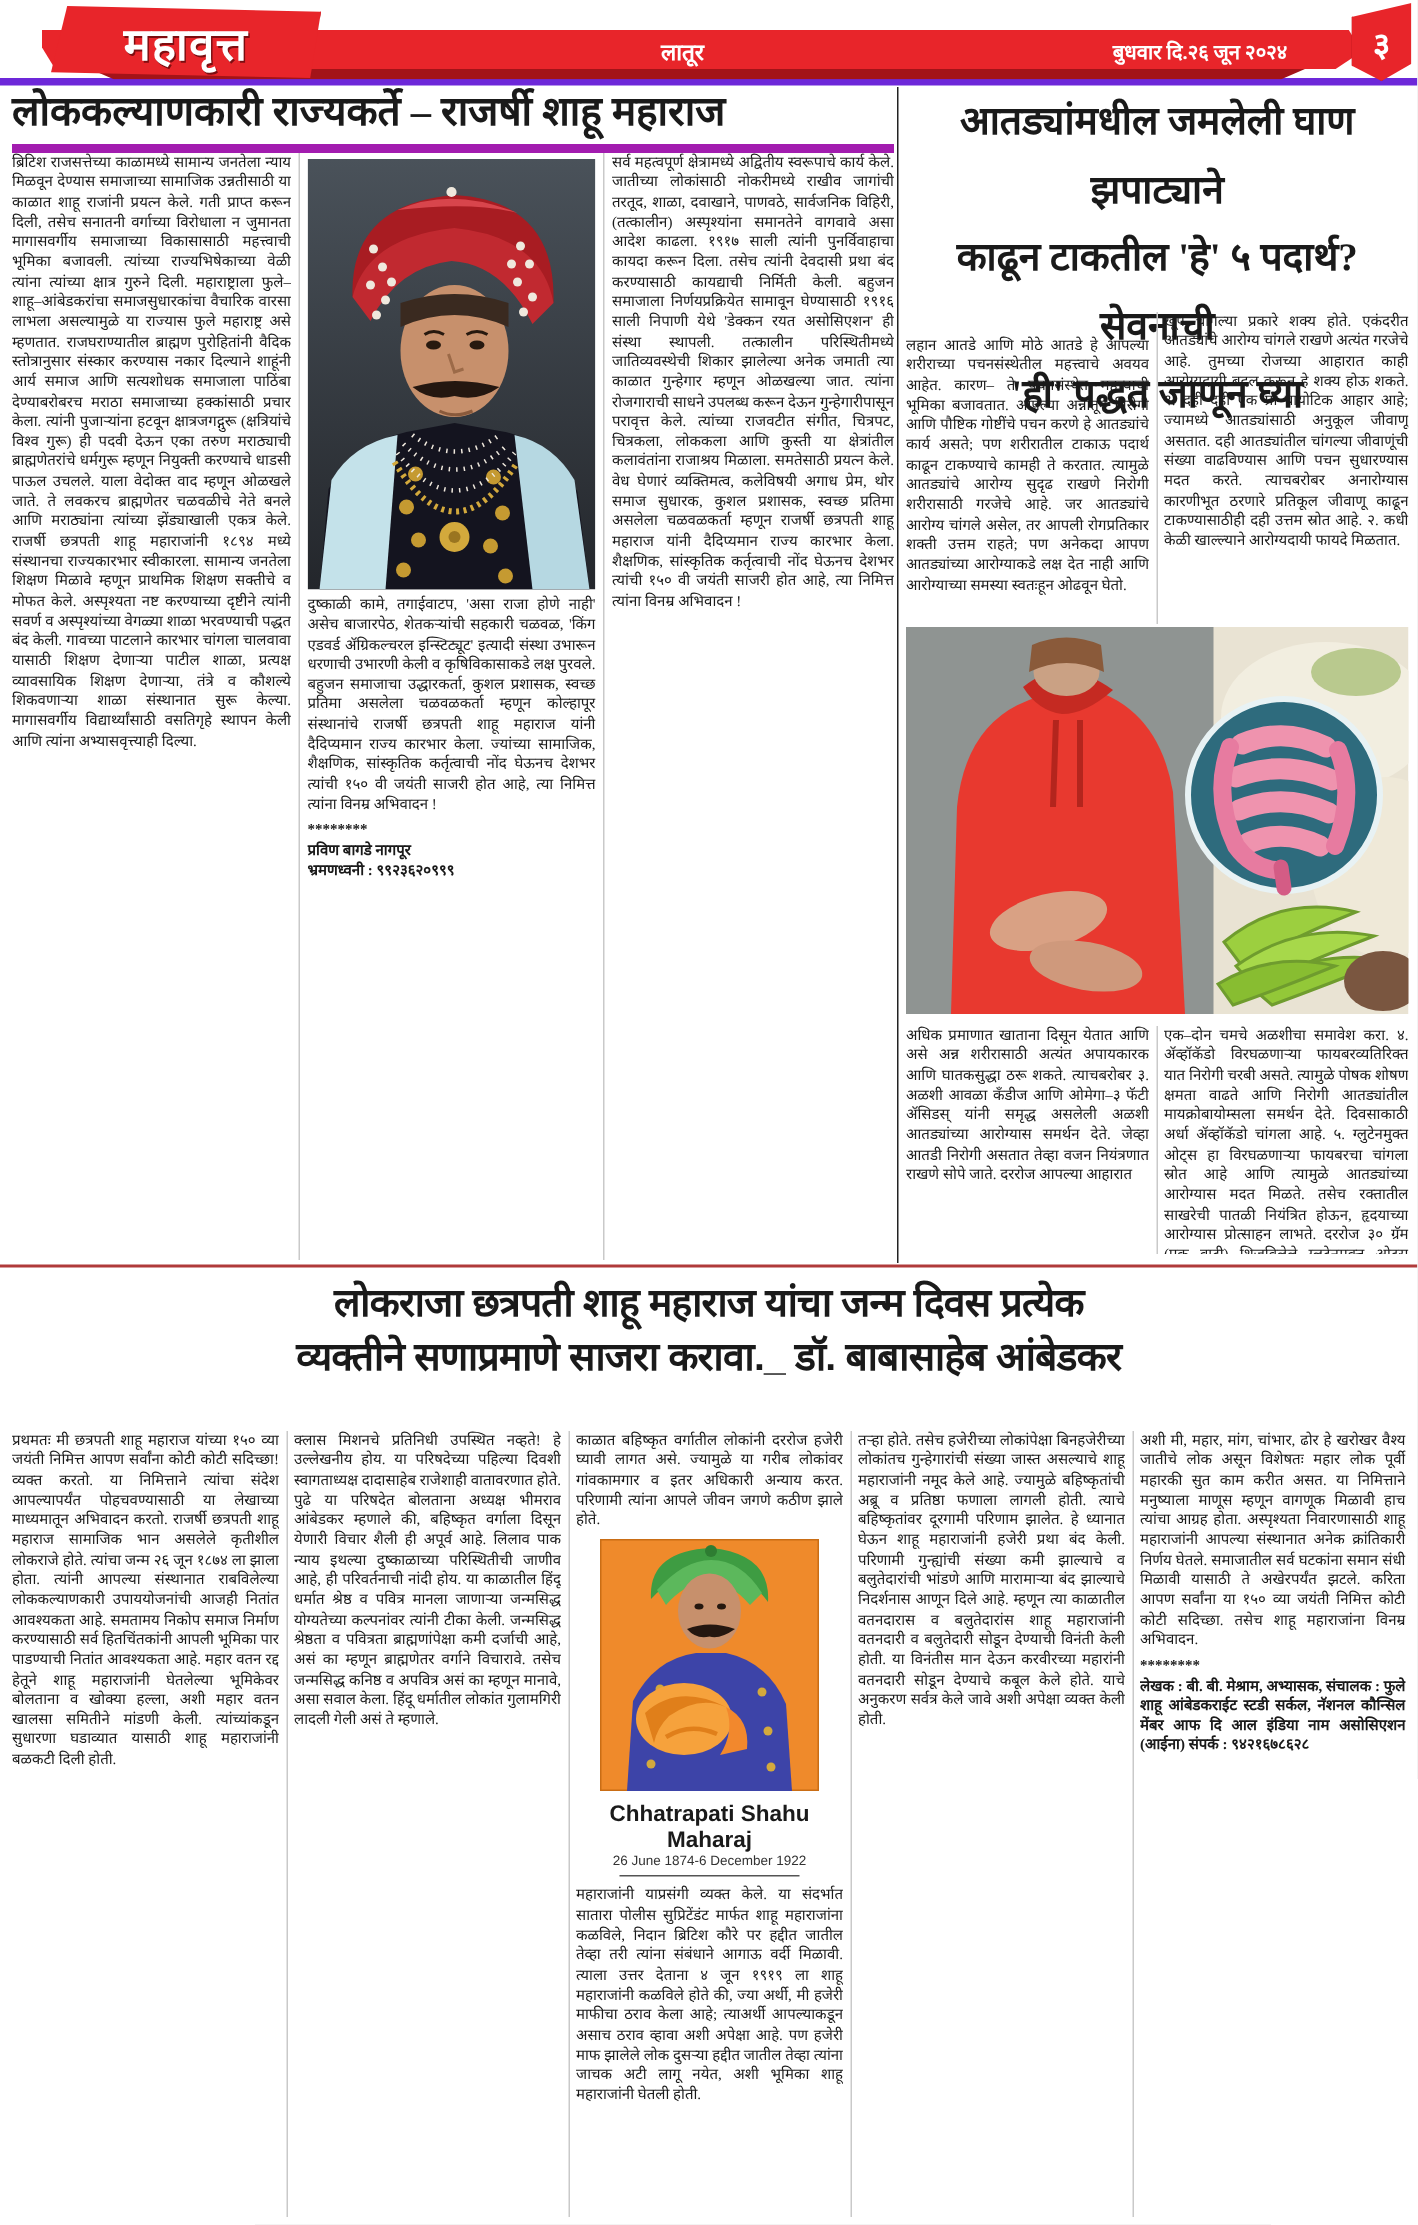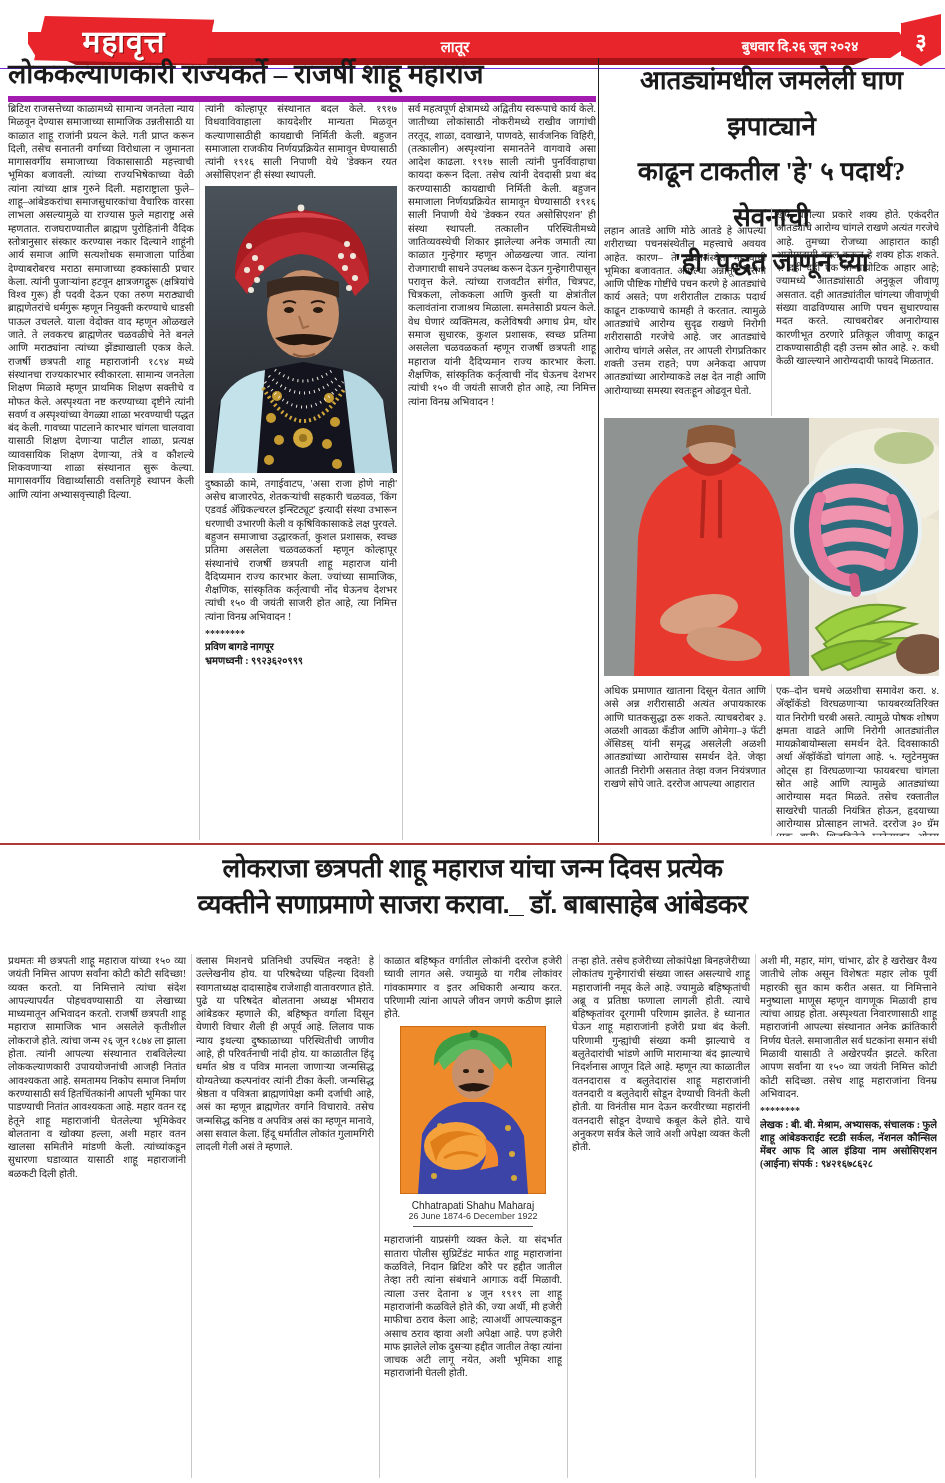--- a/index.html
+++ b/index.html
@@ -1,21 +1,21 @@
 <!DOCTYPE html>
 <html><head>
 <meta charset="utf-8">
 <style>
   html,body{margin:0;padding:0;background:#e9e9e9;}
   *{box-sizing:border-box;}
   .page{position:relative;width:945px;height:1483px;margin:0 auto;background:#ffffff;
         font-family:"Liberation Serif","DejaVu Sans",serif;color:#1a1a1a;overflow:hidden;}
 
   
-  .masthead{position:absolute;left:0;top:12px;width:945px;height:57px;background:#fff;border-bottom:1px solid #6d28d9;}
+  .masthead{position:absolute;left:0;top:0;width:945px;height:57px;background:#fff;border-bottom:5px solid #6d28d9;}
   .mh-bar{position:absolute;left:28px;top:20px;width:880px;height:26px;background:#e8252a;
           clip-path:polygon(0 0,99% 0,100% 55%,98% 100%,1% 100%,0 45%);}
   .mh-bar-shadow{position:absolute;left:60px;top:46px;width:810px;height:7px;background:#a31318;
           clip-path:polygon(0 0,100% 0,98% 100%,2% 100%);}
   .mh-logoblock{position:absolute;left:34px;top:4px;width:180px;height:48px;background:#e8252a;
           clip-path:polygon(6% 0,100% 8%,96% 100%,0 92%);box-shadow:3px 3px 0 #a31318;
           display:flex;align-items:center;justify-content:center;}
   .mh-logo{color:#fff;font-size:30px;font-weight:bold;letter-spacing:1px;text-shadow:1px 1px 0 #7c0d10;}
   .mh-city{position:absolute;left:395px;top:24px;width:120px;text-align:center;color:#fff;font-size:15px;font-weight:bold;}
   .mh-date{position:absolute;left:700px;top:25px;width:200px;text-align:center;color:#fff;font-size:13.5px;font-weight:bold;}
@@ -60,21 +60,21 @@
   .art-bottom h1{margin:0;text-align:center;font-size:26px;line-height:1.4;font-weight:800;
                  font-family:"Liberation Sans","DejaVu Sans",sans-serif;letter-spacing:-0.5px;}
   .ab-cols{position:absolute;left:0;top:104px;width:929px;height:524px;}
   .ab-col{position:absolute;top:0;height:524px;overflow:hidden;}
   .ab-c1{left:0;width:178px;}
   .ab-c2{left:188px;width:178px;}
   .ab-c3{left:376px;width:178px;}
   .ab-c4{left:564px;width:178px;}
   .ab-c5{left:752px;width:177px;}
   .photo3-wrap{width:150px;margin:6px auto;text-align:center;}
-  .p3cap1{font-family:"Liberation Sans","DejaVu Sans",sans-serif;font-weight:normal;font-size:10px;margin-top:2px;}
+  .p3cap1{font-family:"Liberation Sans","DejaVu Sans",sans-serif;font-weight:bold;font-size:15px;margin-top:2px;}
   .p3cap2{font-family:"Liberation Sans","DejaVu Sans",sans-serif;font-size:9px;color:#333;}
   .p3rule{width:120px;height:1px;background:#555;margin:5px auto 2px;}
 </style>
 </head>
 <body>
 
 <div class="page">
 
   <div class="masthead">
     <div class="mh-bar"></div>
@@ -91,21 +91,20 @@
 
   <div class="art-main">
     <h1>लोककल्याणकारी राज्यकर्ते – राजर्षी शाहू महाराज</h1>
     <div class="am-cols">
       <div class="colrule" style="left:191px"></div>
       <div class="colrule" style="left:394px"></div>
 
       <div class="am-col am-c1 news">ब्रिटिश राजसत्तेच्या काळामध्ये सामान्य जनतेला न्याय मिळवून देण्यास समाजाच्या सामाजिक उन्नतीसाठी या काळात शाहू राजांनी प्रयत्न केले. गती प्राप्त करून दिली, तसेच सनातनी वर्गाच्या विरोधाला न जुमानता मागासवर्गीय समाजाच्या विकासासाठी महत्त्वाची भूमिका बजावली. त्यांच्या राज्यभिषेकाच्या वेळी त्यांना त्यांच्या क्षात्र गुरुने दिली. महाराष्ट्राला फुले–शाहू–आंबेडकरांचा समाजसुधारकांचा वैचारिक वारसा लाभला असल्यामुळे या राज्यास फुले महाराष्ट्र असे म्हणतात. राजघराण्यातील ब्राह्मण पुरोहितांनी वैदिक स्तोत्रानुसार संस्कार करण्यास नकार दिल्याने शाहूंनी आर्य समाज आणि सत्यशोधक समाजाला पाठिंबा देण्याबरोबरच मराठा समाजाच्या हक्कांसाठी प्रचार केला. त्यांनी पुजाऱ्यांना हटवून क्षात्रजगद्गुरू (क्षत्रियांचे विश्व गुरू) ही पदवी देऊन एका तरुण मराठ्याची ब्राह्मणेतरांचे धर्मगुरू म्हणून नियुक्ती करण्याचे धाडसी पाऊल उचलले. याला वेदोक्त वाद म्हणून ओळखले जाते. ते लवकरच ब्राह्मणेतर चळवळीचे नेते बनले आणि मराठ्यांना त्यांच्या झेंड्याखाली एकत्र केले. राजर्षी छत्रपती शाहू महाराजांनी १८९४ मध्ये संस्थानचा राज्यकारभार स्वीकारला. सामान्य जनतेला शिक्षण मिळावे म्हणून प्राथमिक शिक्षण सक्तीचे व मोफत केले. अस्पृश्यता नष्ट करण्याच्या दृष्टीने त्यांनी सवर्ण व अस्पृश्यांच्या वेगळ्या शाळा भरवण्याची पद्धत बंद केली. गावच्या पाटलाने कारभार चांगला चालवावा यासाठी शिक्षण देणाऱ्या पाटील शाळा, प्रत्यक्ष व्यावसायिक शिक्षण देणाऱ्या, तंत्रे व कौशल्ये शिकवणाऱ्या शाळा संस्थानात सुरू केल्या. मागासवर्गीय विद्यार्थ्यांसाठी वसतिगृहे स्थापन केली आणि त्यांना अभ्यासवृत्त्याही दिल्या.</div>
 
       <div class="am-col am-c2">
-        <div class="news">त्यांनी कोल्हापूर संस्थानात बदल केले. १९१७ विधवाविवाहाला कायदेशीर मान्यता मिळवून कल्याणासाठीही कायद्याची निर्मिती केली. बहुजन समाजाला राजकीय निर्णयप्रक्रियेत सामावून घेण्यासाठी त्यांनी १९१६ साली निपाणी येथे 'डेक्कन रयत असोसिएशन' ही संस्था स्थापली.</div>
 
         <svg class="photo1" width="192" height="287" viewBox="0 0 192 287">
           <defs>
             <linearGradient id="bg1" x1="0" y1="0" x2="0" y2="1">
               <stop offset="0" stop-color="#4a525a"></stop>
                 <stop offset="1" stop-color="#23262b"></stop>
             </linearGradient>
           </defs>
           <rect width="192" height="287" fill="url(#bg1)"></rect>
 

